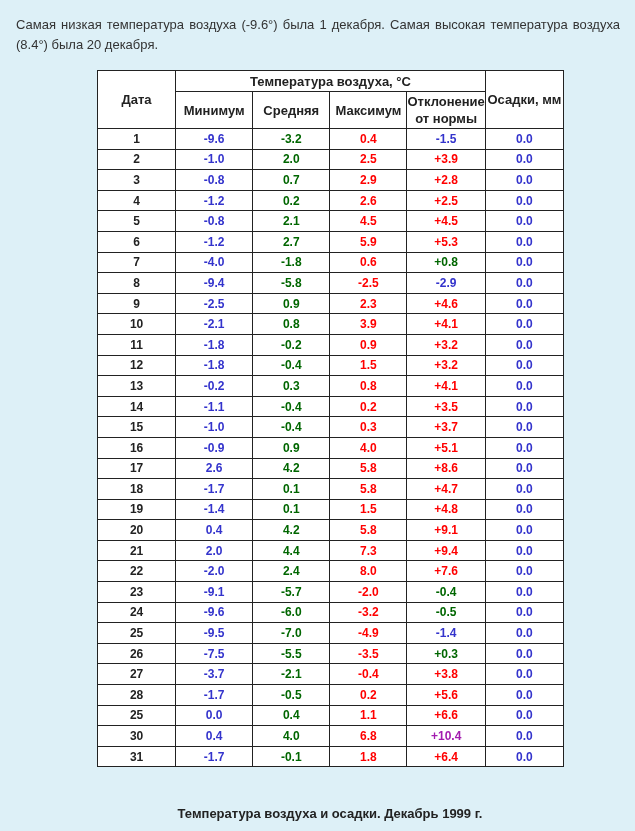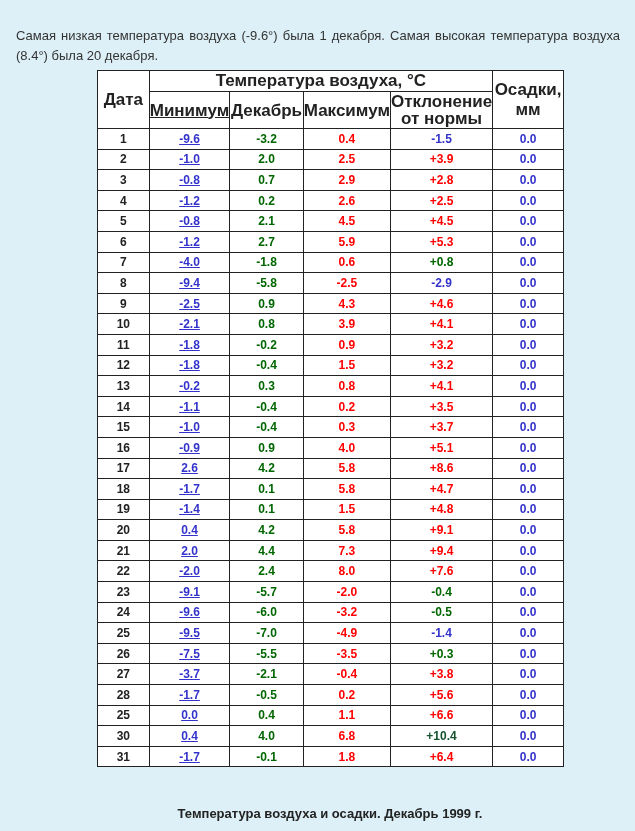--- a/index.html
+++ b/index.html
@@ -4,49 +4,49 @@
 <style>
   html, body { margin: 0; padding: 0; }
   body {
     width: 635px; height: 831px;
     background: #ddf0f7;
     font-family: "Liberation Sans", sans-serif;
     position: relative;
     overflow: hidden;
   }
   .intro {
-    position: absolute; left: 16px; top: 13px; width: 604px;
+    position: absolute; left: 16px; top: 2px; width: 604px;
     font-size: 13px; line-height: 20px; color: #333;
     text-align: justify;
   }
   table.weather {
     position: absolute; left: 97px; top: 70px;
     width: 467px;
     border-collapse: collapse;
     background: #ffffff;
     font-family: "Liberation Sans", sans-serif;
   }
   table.weather th, table.weather td {
     border: 1px solid #222;
     text-align: center;
     padding: 0;
   }
   table.weather th {
-    font-size: 17px; font-weight: bold; color: #222;
+    font-size: 13px; font-weight: bold; color: #222;
   }
   th.date-h { width: 77px; }
   th.col { width: 76px; }
   th.precip-h { width: 77px; }
   tr.h1 th { height: 20px; }
   tr.h2 th { height: 36px; line-height: 17px; }
   table.weather td {
     height: 19.6px; font-size: 12px; font-weight: bold;
   }
   .c-date { color: #222; }
-  .c-min { color: #3333cc; text-decoration: underline; }
+  .c-min { color: #3333cc; }
   .c-avg { color: #006600; }
   .c-max { color: #ff0000; }
   .c-prec { color: #3333cc; }
   .caption {
     position: absolute; left: 0; width: 660px; top: 806px;
     text-align: center; font-size: 13px; font-weight: bold; color: #222;
   }
 </style>
 </head>
 <body>
@@ -55,21 +55,21 @@
 
 <table class="weather">
   <thead>
     <tr class="h1">
       <th class="date-h" rowspan="2">Дата</th>
       <th colspan="4">Температура воздуха, °C</th>
       <th class="precip-h" rowspan="2">Осадки, мм</th>
     </tr>
     <tr class="h2">
       <th class="col c-min">Минимум</th>
-      <th class="col c-avg">Декабрь</th>
+      <th class="col c-avg">Средняя</th>
       <th class="col c-max">Максимум</th>
       <th class="col">
         <span>Отклонение</span><br>
         <span>от нормы</span>
       </th>
     </tr>
   </thead>
   <tbody id="tbody">
       <tr>
         <td class="c-date">1</td>
@@ -132,21 +132,21 @@
         <td class="c-min">-9.4</td>
         <td class="c-avg">-5.8</td>
         <td class="c-max">-2.5</td>
         <td style="color: rgb(51, 51, 204);">-2.9</td>
         <td class="c-prec">0.0</td>
       </tr>
       <tr>
         <td class="c-date">9</td>
         <td class="c-min">-2.5</td>
         <td class="c-avg">0.9</td>
-        <td class="c-max">4.3</td>
+        <td class="c-max">2.3</td>
         <td style="color: rgb(255, 0, 0);">+4.6</td>
         <td class="c-prec">0.0</td>
       </tr>
       <tr>
         <td class="c-date">10</td>
         <td class="c-min">-2.1</td>
         <td class="c-avg">0.8</td>
         <td class="c-max">3.9</td>
         <td style="color: rgb(255, 0, 0);">+4.1</td>
         <td class="c-prec">0.0</td>
@@ -301,21 +301,21 @@
         <td class="c-avg">0.4</td>
         <td class="c-max">1.1</td>
         <td style="color: rgb(255, 0, 0);">+6.6</td>
         <td class="c-prec">0.0</td>
       </tr>
       <tr>
         <td class="c-date">30</td>
         <td class="c-min">0.4</td>
         <td class="c-avg">4.0</td>
         <td class="c-max">6.8</td>
-        <td style="color: #14532d;">+10.4</td>
+        <td style="color: #a21caf;">+10.4</td>
         <td class="c-prec">0.0</td>
       </tr>
       <tr>
         <td class="c-date">31</td>
         <td class="c-min">-1.7</td>
         <td class="c-avg">-0.1</td>
         <td class="c-max">1.8</td>
         <td style="color: rgb(255, 0, 0);">+6.4</td>
         <td class="c-prec">0.0</td>
       </tr>

